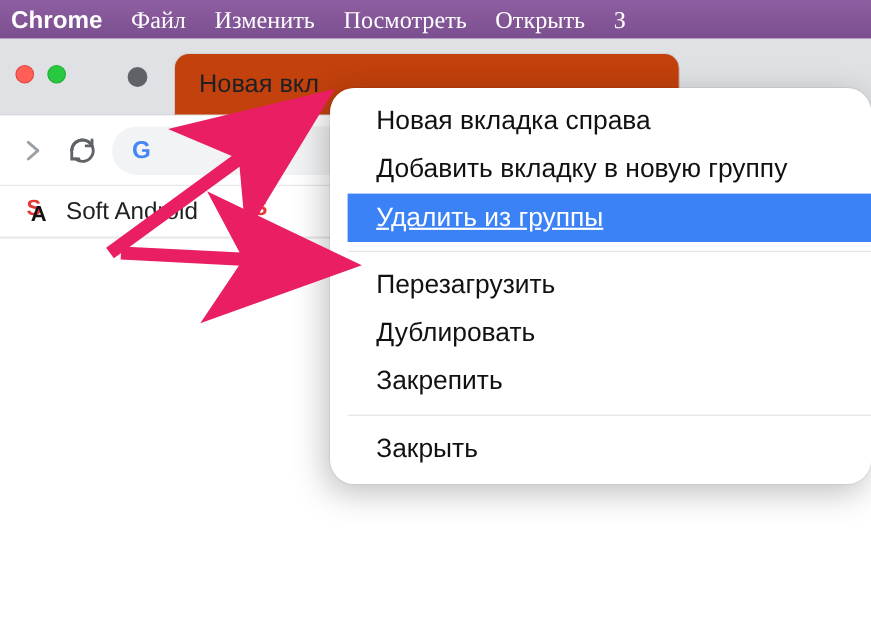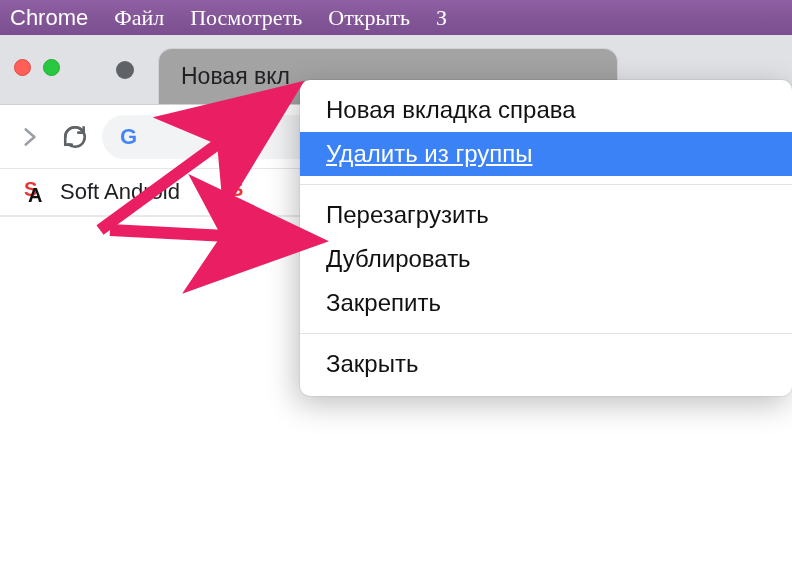--- a/index.html
+++ b/index.html
@@ -12,21 +12,21 @@
     background: linear-gradient(#8e5fa2,#7a4e8f);
     display: flex;
     align-items: center;
     padding: 0 10px;
     color: #fff;
     font-size: 22px;
     gap: 26px;
     position: relative;
     z-index: 5;
   }
-  .menubar .appname { font-weight: 400; }
+  .menubar .appname { font-weight: 700; }
   .menubar .menuitem { font-weight: 400; font-family: Liberation Serif, serif; }
 
   
   .tabstrip {
     height: 70px;
     background: #dfe1e5;
     position: relative;
     border-bottom: 1px solid #cfd1d5;
   }
   .traffic {
@@ -39,21 +39,21 @@
   .group-dot {
     position: absolute; left: 116px; top: 26px;
     width: 18px; height: 18px; border-radius: 50%;
     background:#5f6368;
   }
 
   .tab {
     position: absolute;
     left: 158px; top: 13px;
     height: 56px; width: 460px;
-    background:#a3a3a3;
+    background:#c2410c;
     border-top-left-radius: 14px;
     border-top-right-radius: 14px;
     display: flex; align-items: center;
     padding: 0 22px;
     font-size: 23px;
     color:#202124;
     border:1px solid #cfd1d5;
     border-bottom: none;
   }
 
@@ -108,23 +108,23 @@
   .bm-icon .s1{color:#e53935; position:absolute; left:0; top:-2px;}
   .bm-icon .s2{color:#111; position:absolute; left:4px; top:4px;}
   .bm-label { font-size:22px; color:#202124; }
 
   
   .ctx {
     position:absolute;
     left:300px; top:80px;
     width:492px;
     background:#fff;
-    border-radius:10px;
+    border-radius:22px;
     box-shadow: -4px 8px 30px rgba(0,0,0,.25), 0 0 0 1px rgba(0,0,0,.05);
-    padding: 8px 0 10px 0;
+    padding: 8px 0 10px 16px;
     z-index: 40;
   }
   .ctx-item {
     height:44px;
     display:flex; align-items:center;
     padding:0 26px;
     font-size:24px;
     color:#111;
   }
   .ctx-item.disabled { color:#b6b6b6; }
@@ -134,20 +134,21 @@
   
   .arrow { position:absolute; z-index:60; pointer-events:none; }
   .arrow svg { overflow:visible; }
 </style>
 </head>
 <body>
 
 <div class="menubar">
   <div class="appname">Chrome</div>
   <div class="menuitem">Файл</div>
+  <div class="menuitem">Изменить</div>
   <div class="menuitem">Посмотреть</div>
   <div class="menuitem">Открыть</div>
   <div class="menuitem">З</div>
 </div>
 
 <div class="tabstrip">
   <div class="traffic">
     <span class="tl-close"></span>
     <span class="tl-min"></span>
   </div>
@@ -186,20 +187,21 @@
   </div>
   <div class="bm-label">Soft Android</div>
   <div style="width:22px"></div>
   <div class="bm-icon">
     <span class="s1">S</span>
   </div>
 </div>
 
 <div class="ctx">
   <div class="ctx-item">Новая вкладка справа</div>
+  <div class="ctx-item">Добавить вкладку в новую группу</div>
   <div class="ctx-item hover">Удалить из группы</div>
   <div class="ctx-sep"></div>
   <div class="ctx-item">Перезагрузить</div>
   <div class="ctx-item">Дублировать</div>
   <div class="ctx-item">Закрепить</div>
   <div class="ctx-sep"></div>
   <div class="ctx-item">Закрыть</div>
 </div>
 
 <div class="arrow" style="left:80px; top:70px;">

